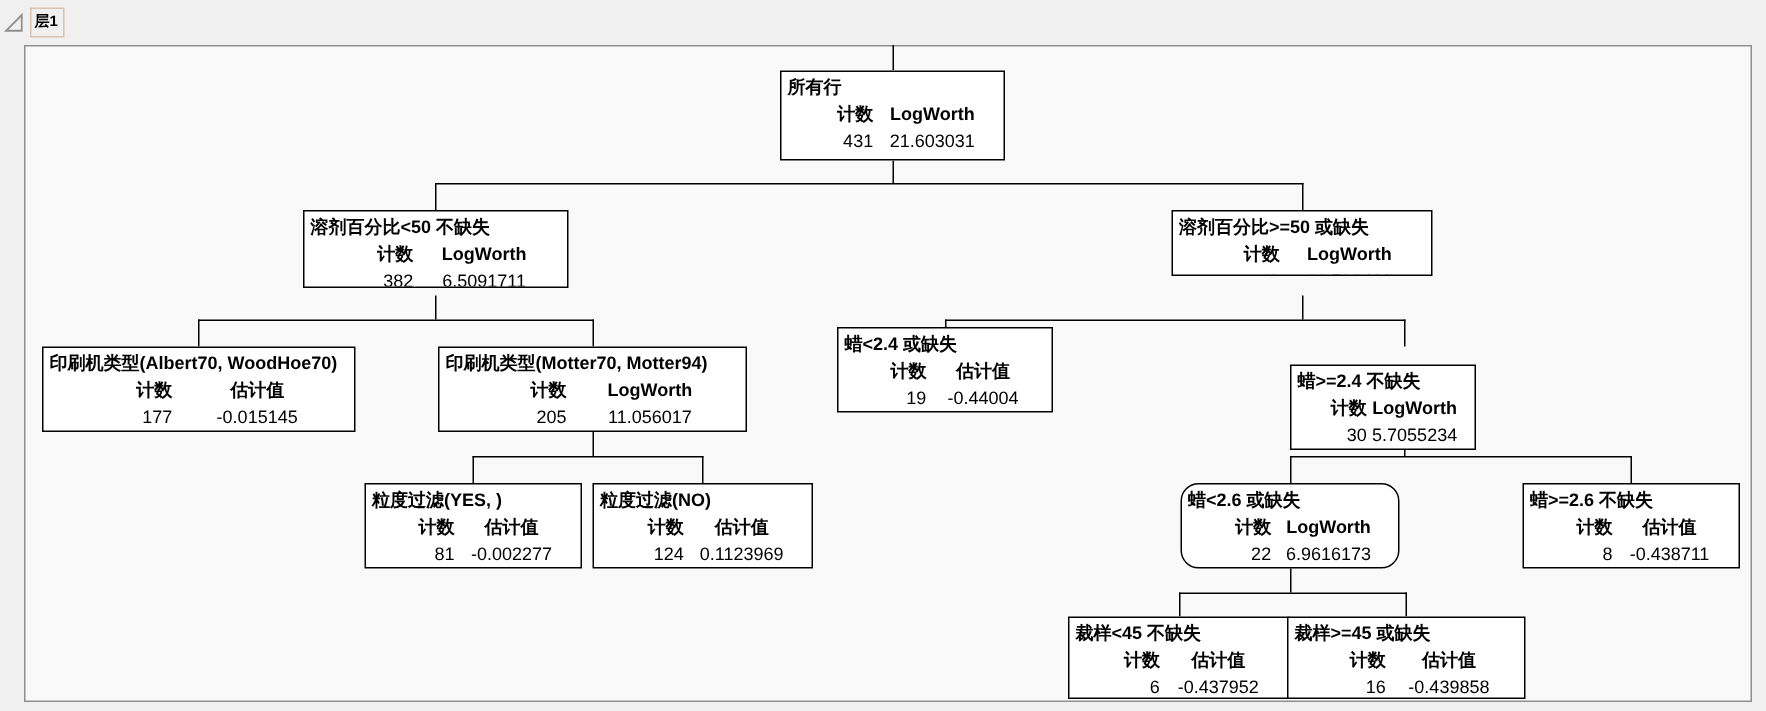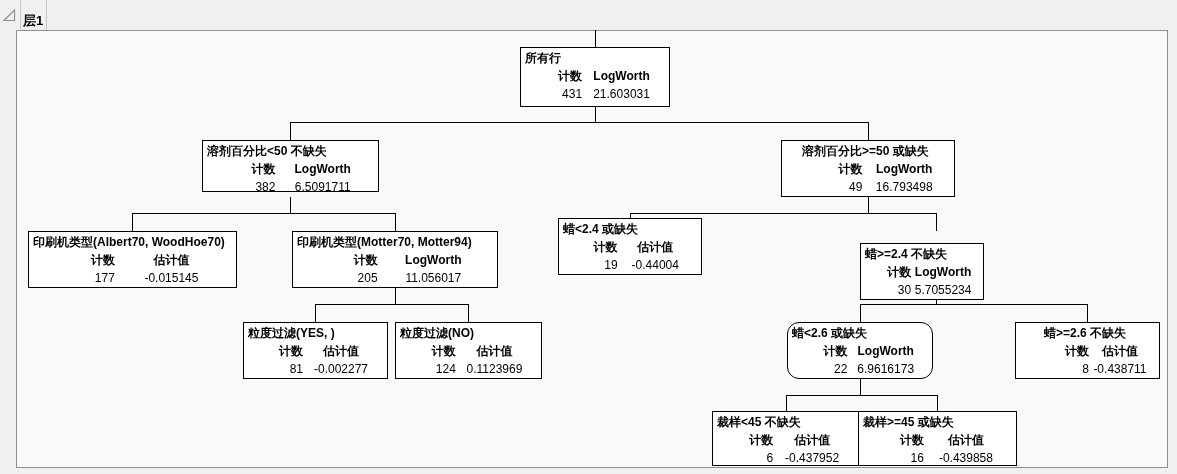--- a/index.html
+++ b/index.html
@@ -1,20 +1,20 @@
 <!DOCTYPE html>
 <html><head>
 <meta charset="utf-8">
 <style>
   html,body { margin:0; padding:0; background:#f0f0f0; font-family:"Liberation Sans",sans-serif; }
   .screen { position:relative; width:1177px; height:474px; background:#f0f0f0; overflow:hidden; }
 
   .outline-header { position:absolute; left:2px; top:3px; height:24px; display:flex; align-items:center; }
   .disclosure { width:15px; height:15px; margin-right:3px; cursor:pointer; }
-  .outline-title { font-size:13px; font-weight:bold; color:#000; border:1px solid #d9c4ae; padding:12px 3px 1px 2px; line-height:17px;text-align:right; }
+  .outline-title { font-size:10px; font-weight:bold; color:#000; border:1px solid #d9c4ae; padding:0 3px 1px 2px; line-height:17px;text-align:right; }
 
   .panel { position:absolute; left:16px; top:30px; width:1152px; height:438px;
            background:#f9f9f9; border:1px solid #8f8f8f; box-sizing:border-box; }
 
   .node { position:absolute; background:#ffffff; border:1px solid #000000; box-sizing:border-box;
           font-size:12px; color:#000; overflow:hidden; }
   .node-title { font-weight:bold; padding:2px 4px 0 4px; line-height:17px; white-space:nowrap; }
   .node-row { display:flex; padding:0 8px 0 4px; line-height:18px; white-space:nowrap; }
   .node-row .c1 { width:42%; text-align:right; }
   .node-row .c2 { width:58%; text-align:center; }
@@ -85,21 +85,21 @@
     <div class="node-row node-head">
       <span class="c1">计数</span>
       <span class="c2">LogWorth</span>
     </div>
     <div class="node-row">
       <span class="c1">382</span>
       <span class="c2">6.5091711</span>
     </div>
   </div>
 
-  <div class="node" style="left:781px;top:140px;width:174px;height:57px;padding-left:16px;">
+  <div class="node" style="left:781px;top:140px;width:174px;height:44px;">
     <div class="node-title">溶剂百分比&gt;=50 或缺失</div>
     <div class="node-row node-head">
       <span class="c1">计数</span>
       <span class="c2">LogWorth</span>
     </div>
     <div class="node-row">
       <span class="c1">49</span>
       <span class="c2">16.793498</span>
     </div>
   </div>
@@ -181,21 +181,21 @@
     <div class="node-row node-head">
       <span class="c1">计数</span>
       <span class="c2">LogWorth</span>
     </div>
     <div class="node-row">
       <span class="c1">22</span>
       <span class="c2">6.9616173</span>
     </div>
   </div>
 
-  <div class="node" style="left:1015px;top:322px;width:145px;height:57px;padding-left:24px;">
+  <div class="node" style="left:1015px;top:322px;width:145px;height:57px;">
     <div class="node-title">蜡&gt;=2.6 不缺失</div>
     <div class="node-row node-head">
       <span class="c1">计数</span>
       <span class="c2">估计值</span>
     </div>
     <div class="node-row">
       <span class="c1">8</span>
       <span class="c2">-0.438711</span>
     </div>
   </div>

